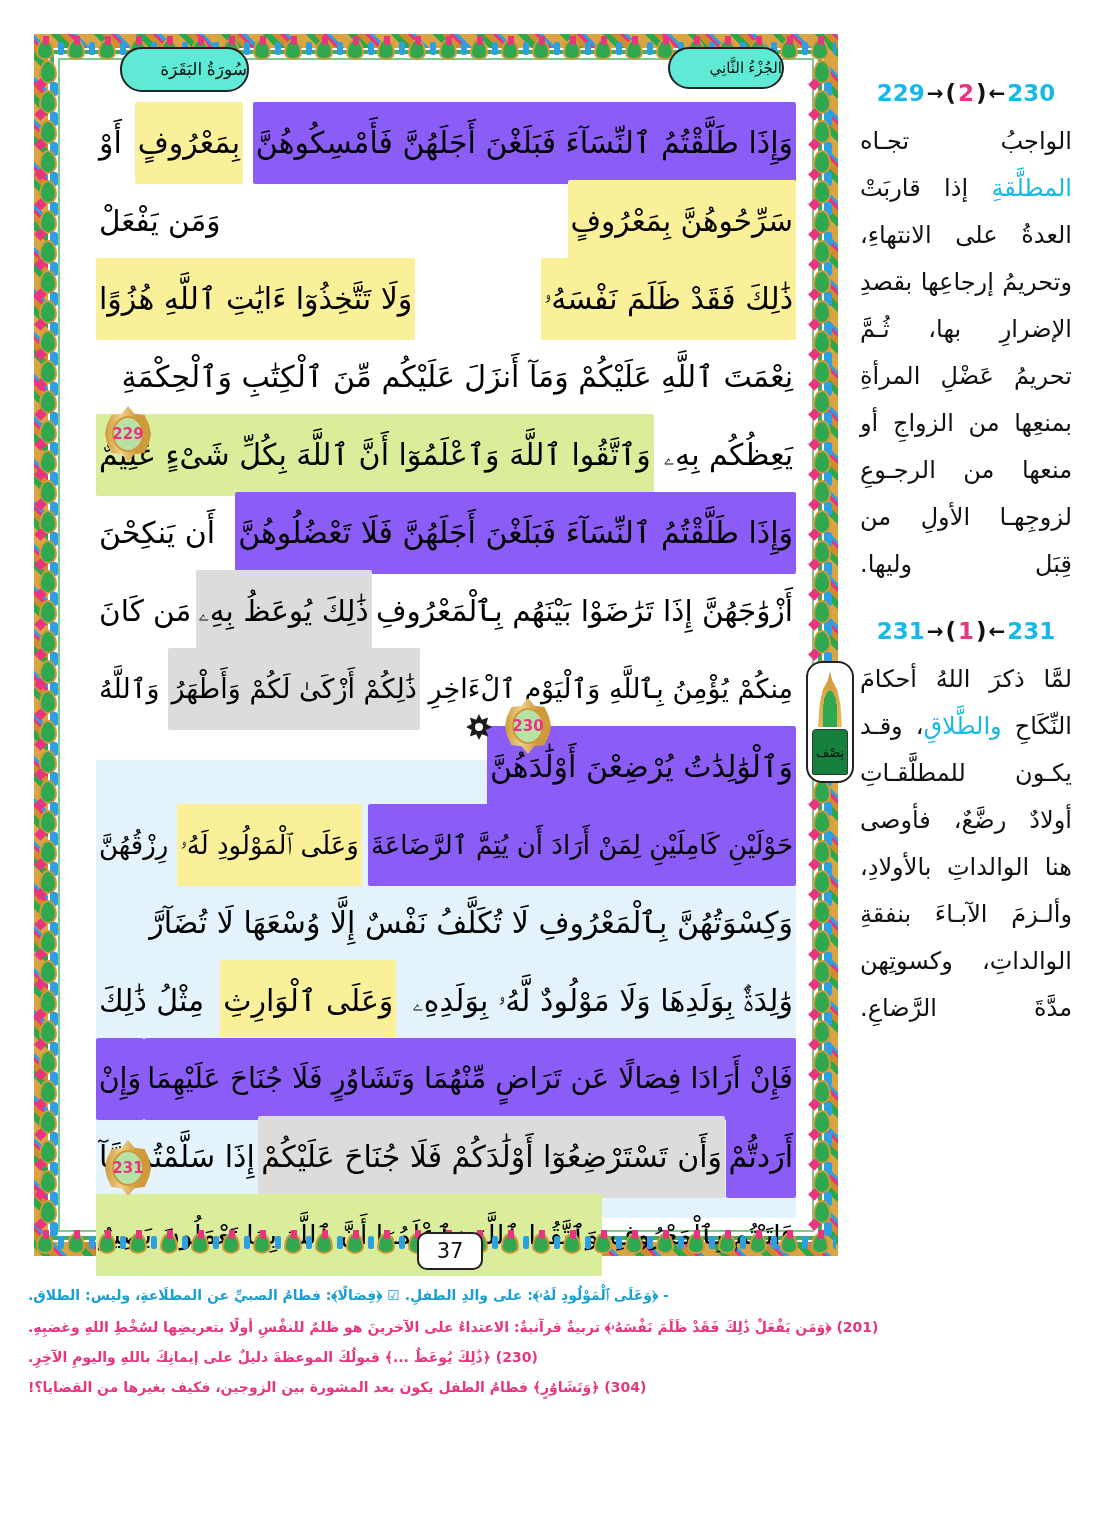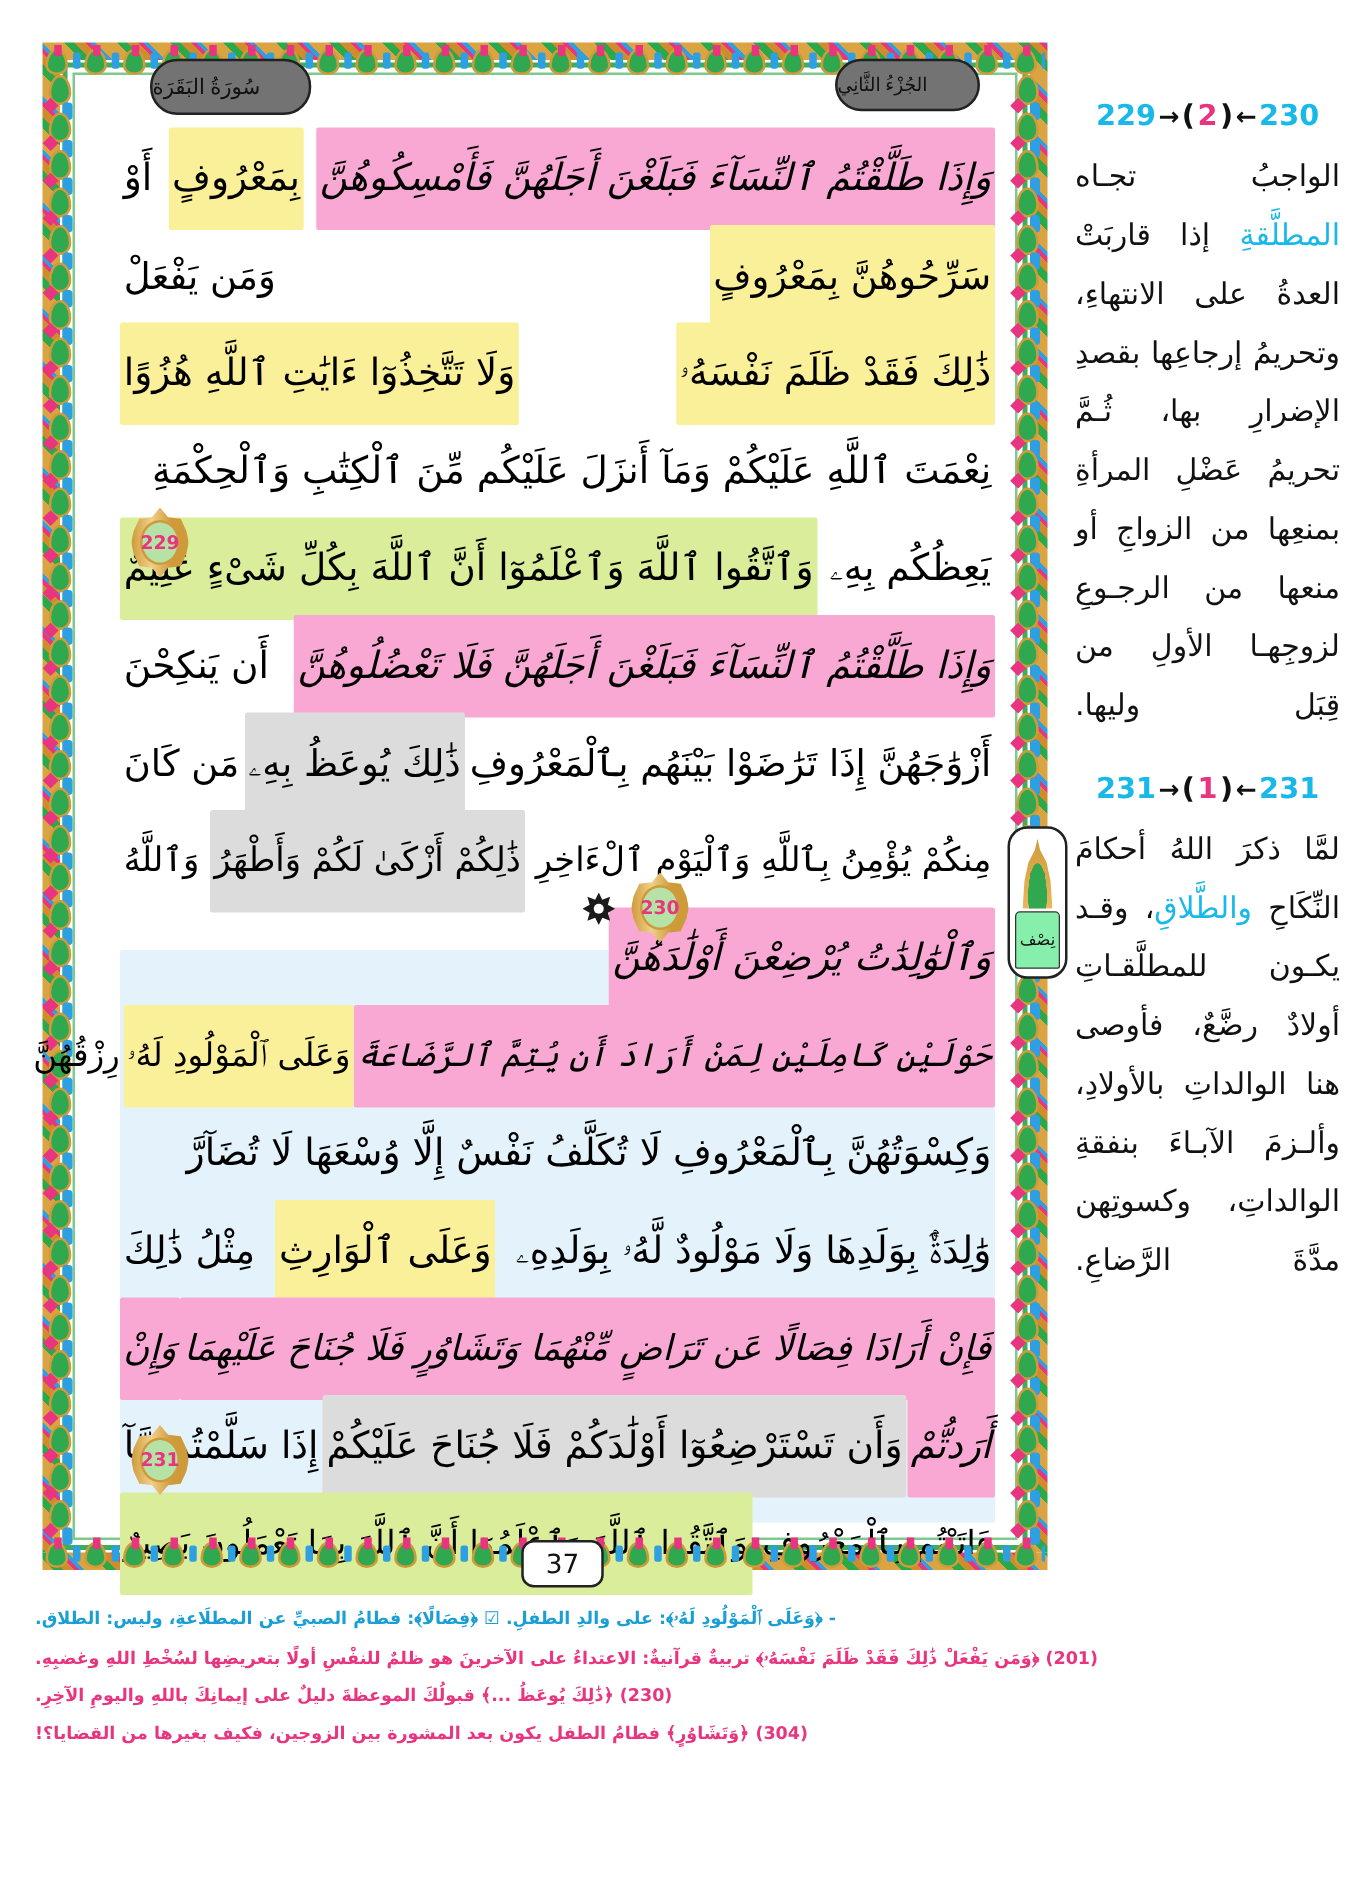--- a/index.html
+++ b/index.html
@@ -43,41 +43,41 @@
   }
   .band .diamond{
     position:absolute;width:9px;height:9px;background:#e8357f;transform:rotate(45deg);
   }
   .band .blue{
     position:absolute;width:8px;height:14px;background:#2e9fe0;border-radius:3px;
   }
 
   
   .cartouche{
-    position:absolute;background:#737373;border:2px solid #222;border-radius:22px;
-    display:flex;align-items:center;justify-content:flex-end;
-    font-family:Liberation Serif, serif;
+    position:absolute;background:#5eead4;border:2px solid #222;border-radius:22px;
+    display:flex;align-items:center;justify-content:flex-start;
+    font-family:Liberation Sans, sans-serif;
     color:#111;z-index:8;
   }
   #surah-cartouche{left:120px;top:47px;width:125px;height:41px;font-size:17px;}
   #juz-cartouche{left:668px;top:47px;width:112px;height:38px;font-size:15px;}
 
   
   #quran-block{
     position:absolute;left:96px;top:104px;width:700px;height:1114px;
     direction:rtl;text-align:justify;
   }
   .qline{
     position:relative;height:78px;line-height:78px;white-space:nowrap;
     font-size:30px;color:#000;
     font-family:"DejaVu Sans","Liberation Sans",sans-serif;
     display:flex;align-items:center;justify-content:space-between;
   }
   .qline .seg{display:inline-block;padding:2px 3px;border-radius:2px;}
-  .hl-pink{background:#f9a8d4;font-style:italic;}
+  .hl-pink{background:#8b5cf6;}
   .hl-yellow{background:#fbf09a;}
   .hl-green{background:#d9ed9a;}
   .hl-gray{background:#dcdcdc;}
   .hl-none{background:transparent;}
 
   
   #blue-region{
     position:absolute;left:96px;top:760px;width:700px;height:458px;
     background:#e4f2fb;z-index:0;border-radius:2px;
   }
@@ -125,21 +125,21 @@
     position:absolute;top:8px;left:50%;transform:translateX(-50%);
     width:26px;height:56px;
     background:
       radial-gradient(ellipse at 50% 82%, #2fa84f 0 40%, rgba(0,0,0,0) 41%),
       radial-gradient(circle at 50% 52%, #e8357f 0 18%, rgba(0,0,0,0) 19%),
       linear-gradient(#cf9a3a,#e9b75d);
     clip-path:polygon(50% 0%,58% 16%,78% 34%,90% 60%,96% 100%,4% 100%,10% 60%,22% 34%,42% 16%);
   }
   #side-tab .tabbox{
     width:34px;height:44px;border:1.5px solid #333;border-radius:4px 4px 2px 2px;
-    background:#86efac;display:flex;align-items:center;justify-content:center;
+    background:#15803d;display:flex;align-items:center;justify-content:center;
     font-size:13px;color:#111;
   }
 
   
   #page-number{
     position:absolute;left:417px;top:1232px;width:62px;height:34px;z-index:10;
     background:#fff;border:2px solid #222;border-radius:10px;
     display:flex;align-items:center;justify-content:center;
     font-size:21px;color:#111;
   }

